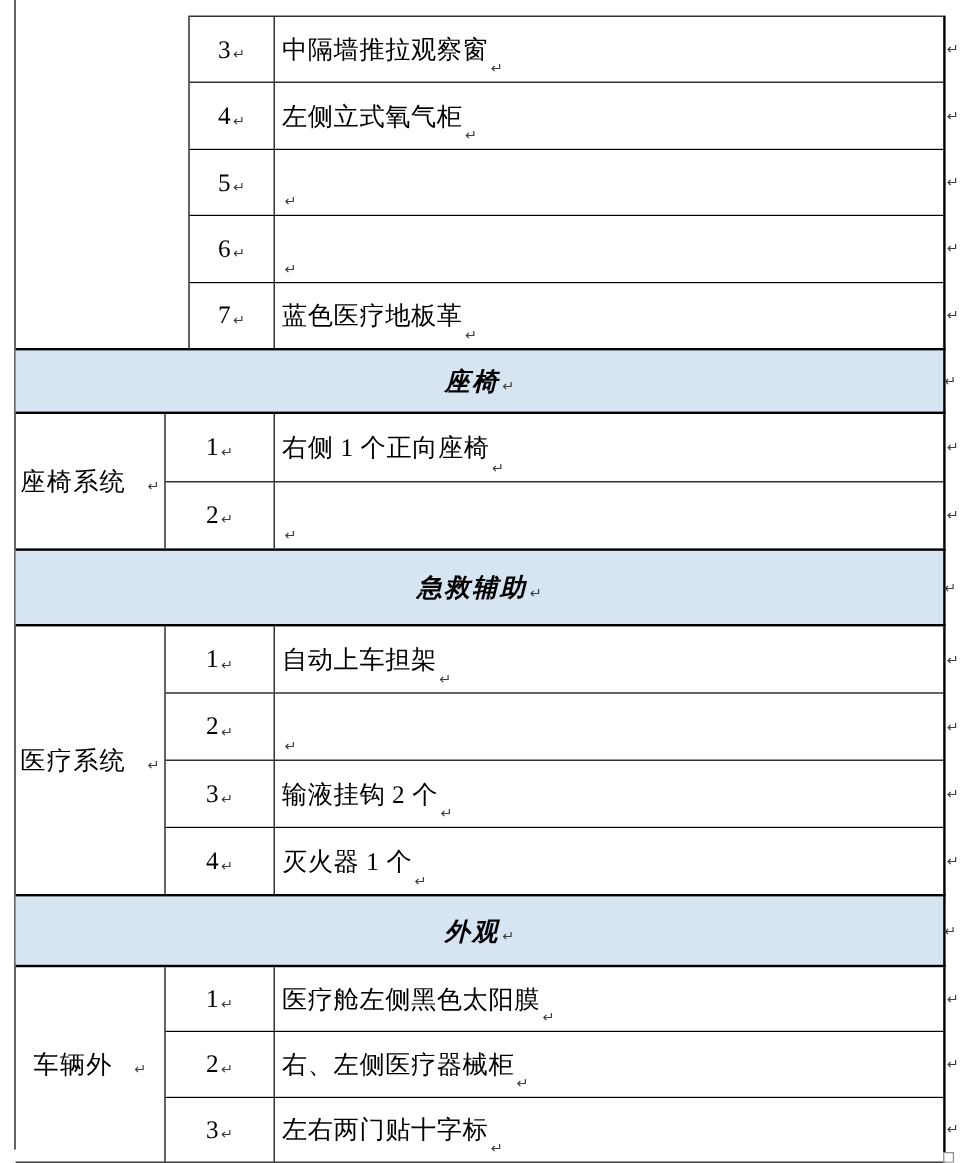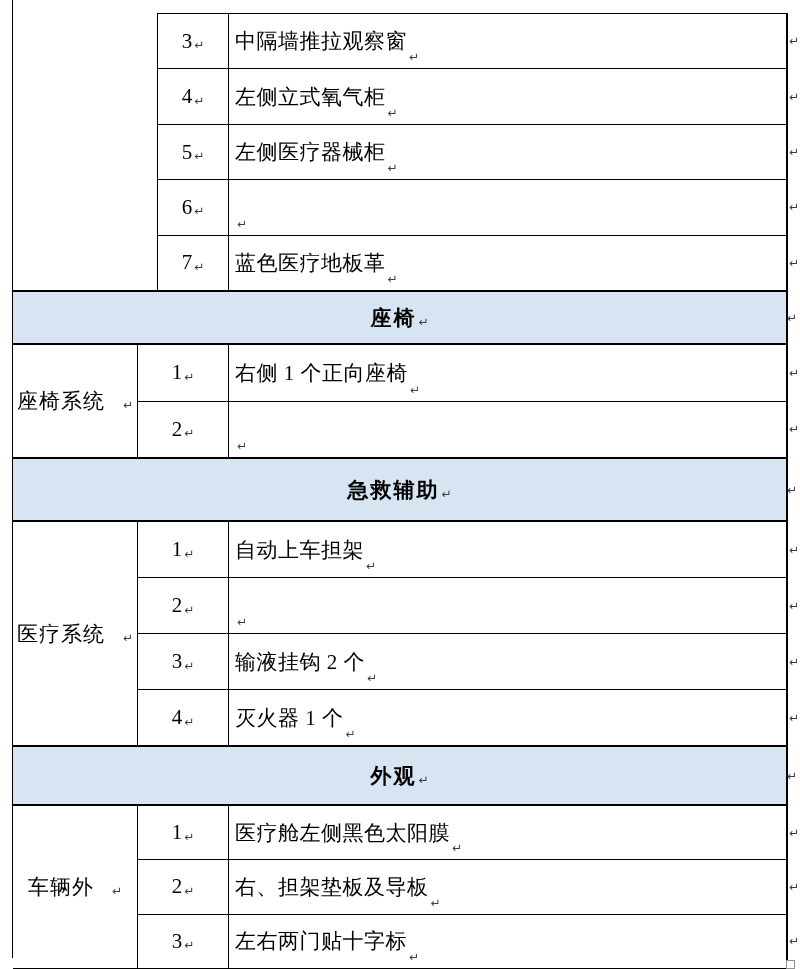--- a/index.html
+++ b/index.html
@@ -40,21 +40,21 @@
   .sec-a .num-cell, .sec-b .num-cell, .sec-c .num-cell { flex:0 0 91px; }
 
   .desc-cell {
     flex:1; display:flex; align-items:center; padding-left:6px; font-size:21px;
     letter-spacing:0.5px; white-space:nowrap; overflow:hidden;
   }
 
   .band {
     position:relative; display:flex; align-items:center; justify-content:center;
     background:#d7e4f1; border-top:2.5px solid #000; border-bottom:2.5px solid #000;
-    border-right:2px solid #000; font-size:21px; font-weight:bold; letter-spacing:2px;
+    border-right:2px solid #000; font-size:21px; font-weight:bold; letter-spacing:2px;font-style:italic;
   }
   .band-a { height:55px; }
   .band-b { height:65px; }
   .band-c { height:61px; }
 
   .mark {
     font-family:"DejaVu Sans","Liberation Sans",sans-serif;
     font-size:12px; font-weight:normal; color:#3c3c3c;
     margin-left:2px; letter-spacing:0; align-self:flex-end; padding-bottom:4px;
   }
@@ -106,21 +106,20 @@
           </div>
           <span class="ext-mark">↵</span>
         </div>
 
         <div class="row">
           <div class="num-cell">
             <span>5</span>
             <span class="mark">↵</span>
           </div>
           <div class="desc-cell">
-            <span>左侧医疗器械柜</span>
             <span class="mark">↵</span>
           </div>
           <span class="ext-mark">↵</span>
         </div>
 
         <div class="row">
           <div class="num-cell">
             <span>6</span>
             <span class="mark">↵</span>
           </div>
@@ -271,21 +270,21 @@
           </div>
           <span class="ext-mark">↵</span>
         </div>
 
         <div class="row">
           <div class="num-cell">
             <span>2</span>
             <span class="mark">↵</span>
           </div>
           <div class="desc-cell">
-            <span>右、担架垫板及导板</span>
+            <span>右、左侧医疗器械柜</span>
             <span class="mark">↵</span>
           </div>
           <span class="ext-mark">↵</span>
         </div>
 
         <div class="row">
           <div class="num-cell">
             <span>3</span>
             <span class="mark">↵</span>
           </div>

